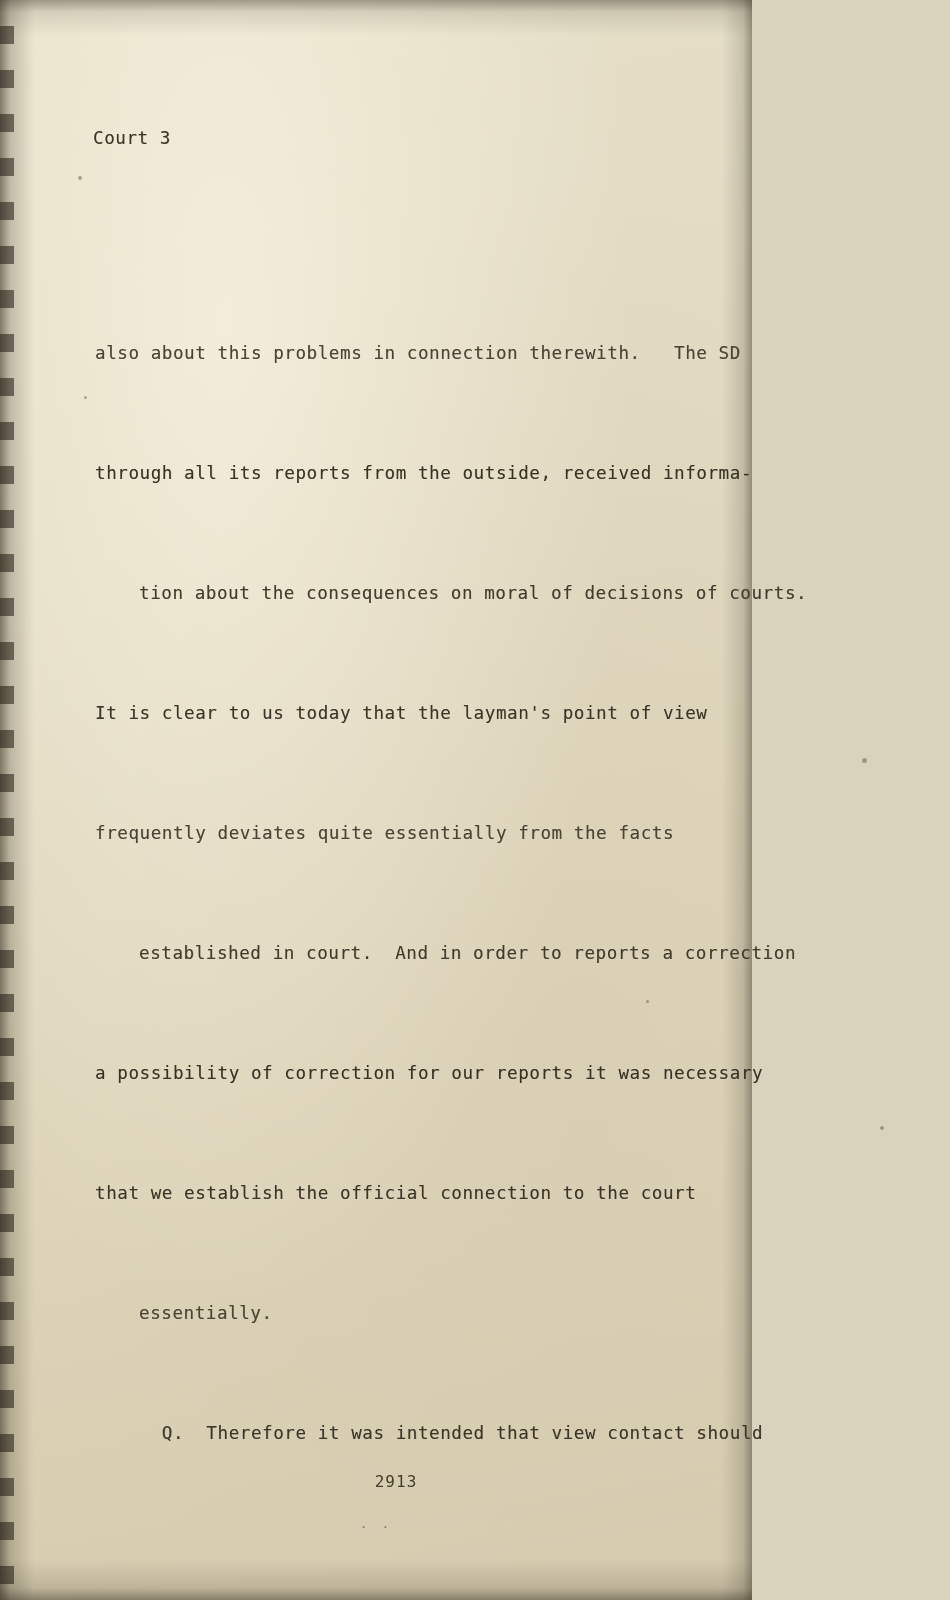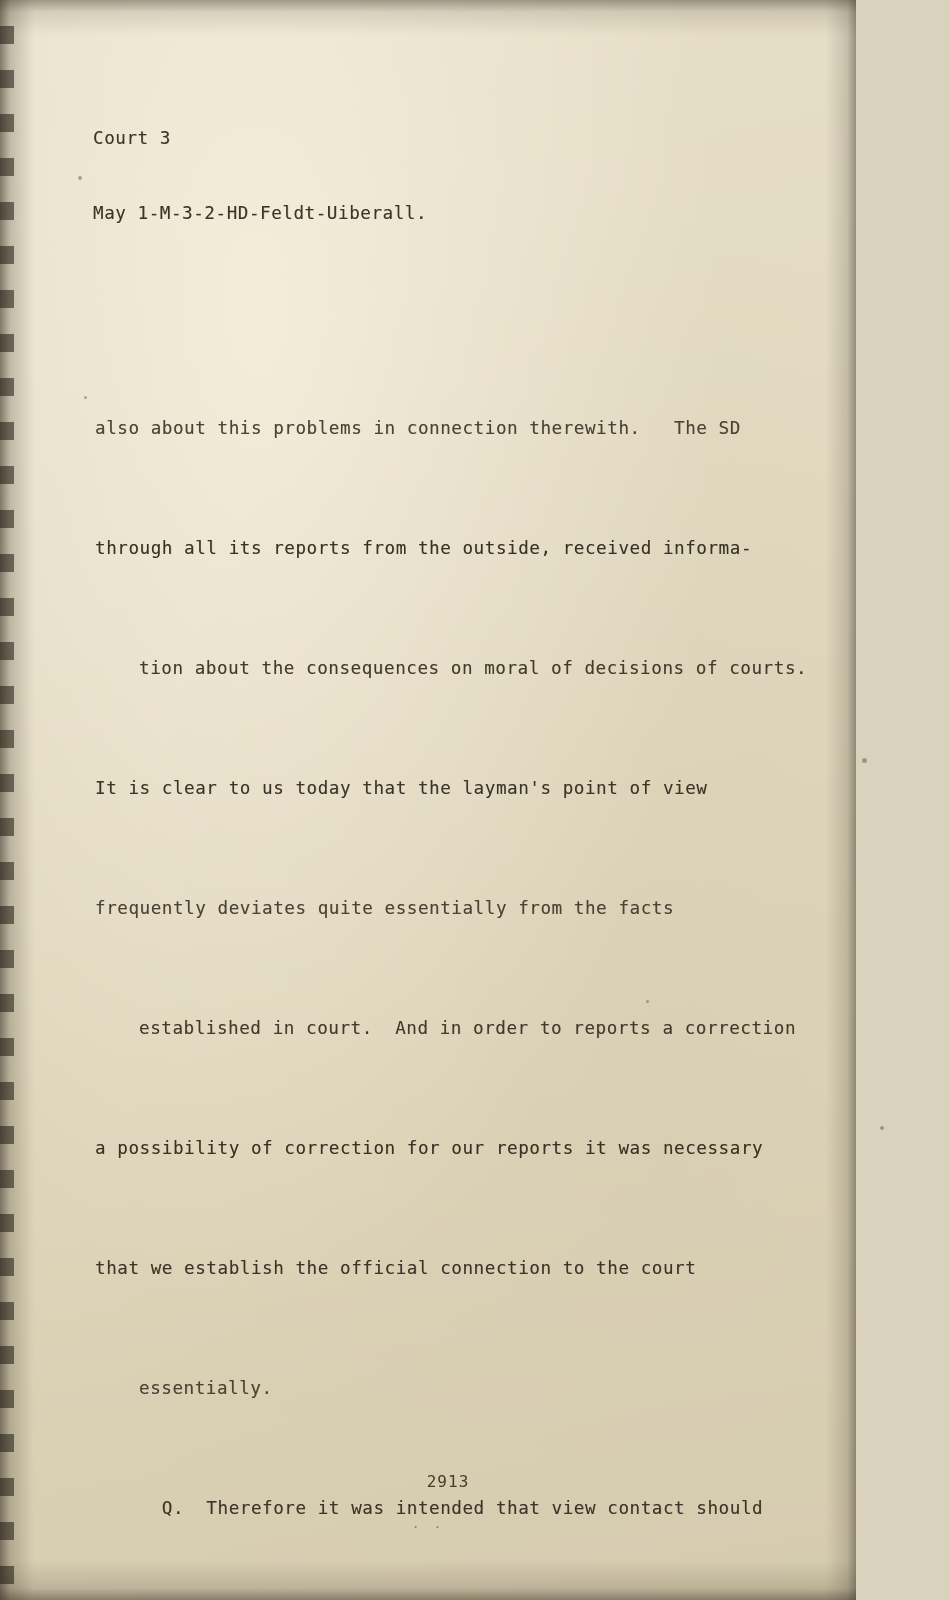--- a/index.html
+++ b/index.html
@@ -9,21 +9,21 @@
   }
   body {
     width: 950px;
     height: 1600px;
     overflow: hidden;
     font-family: "DejaVu Sans Mono", monospace;
   }
 
   #page {
     position: relative;
-    width: 856px;
+    width: 752px;
     height: 1600px;
     background:
       radial-gradient(ellipse at 30% 20%, rgba(255,250,235,0.55) 0%, rgba(255,250,235,0) 55%),
       radial-gradient(ellipse at 78% 72%, rgba(214,203,176,0.55) 0%, rgba(214,203,176,0) 60%),
       linear-gradient(170deg, #e6dfc8 0%, #e2dac2 35%, #ddd4b9 70%, #d5cbae 100%);
     box-sizing: border-box;
     padding-left: 14px;
   }
 
   
@@ -135,21 +135,20 @@
   <div class="speck" style="left:78px; top:176px; width:4px; height:4px;"></div>
   <div class="speck" style="left:84px; top:396px; width:3px; height:3px;"></div>
   <div class="speck" style="left:862px; top:758px; width:5px; height:5px;"></div>
   <div class="speck" style="left:880px; top:1126px; width:4px; height:4px;"></div>
   <div class="speck" style="left:646px; top:1000px; width:3px; height:3px;"></div>
 
   <div id="sheet">
 
     <div id="header" class="typed">
       <span class="hline">Court 3</span>
-      <span class="hline">May 1-M-3-2-HD-Feldt-Uiberall.</span>
     </div>
 
     <div id="body-text" class="typed">
       <span class="line">also about this problems in connection therewith.   The SD</span>
       <span class="line">through all its reports from the outside, received informa-</span>
       <span class="line">tion about the consequences on moral of decisions of courts.</span>
       <span class="line">It is clear to us today that the layman's point of view</span>
       <span class="line">frequently deviates quite essentially from the facts</span>
       <span class="line">established in court.  And in order to reports a correction</span>
       <span class="line">a possibility of correction for our reports it was necessary</span>

